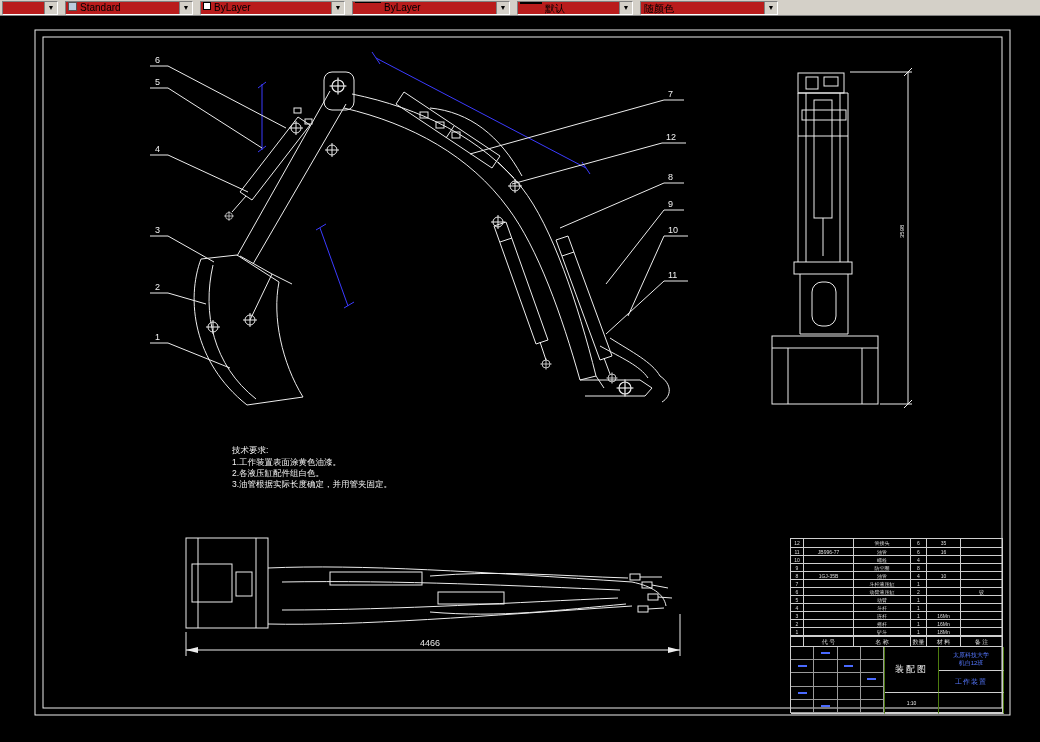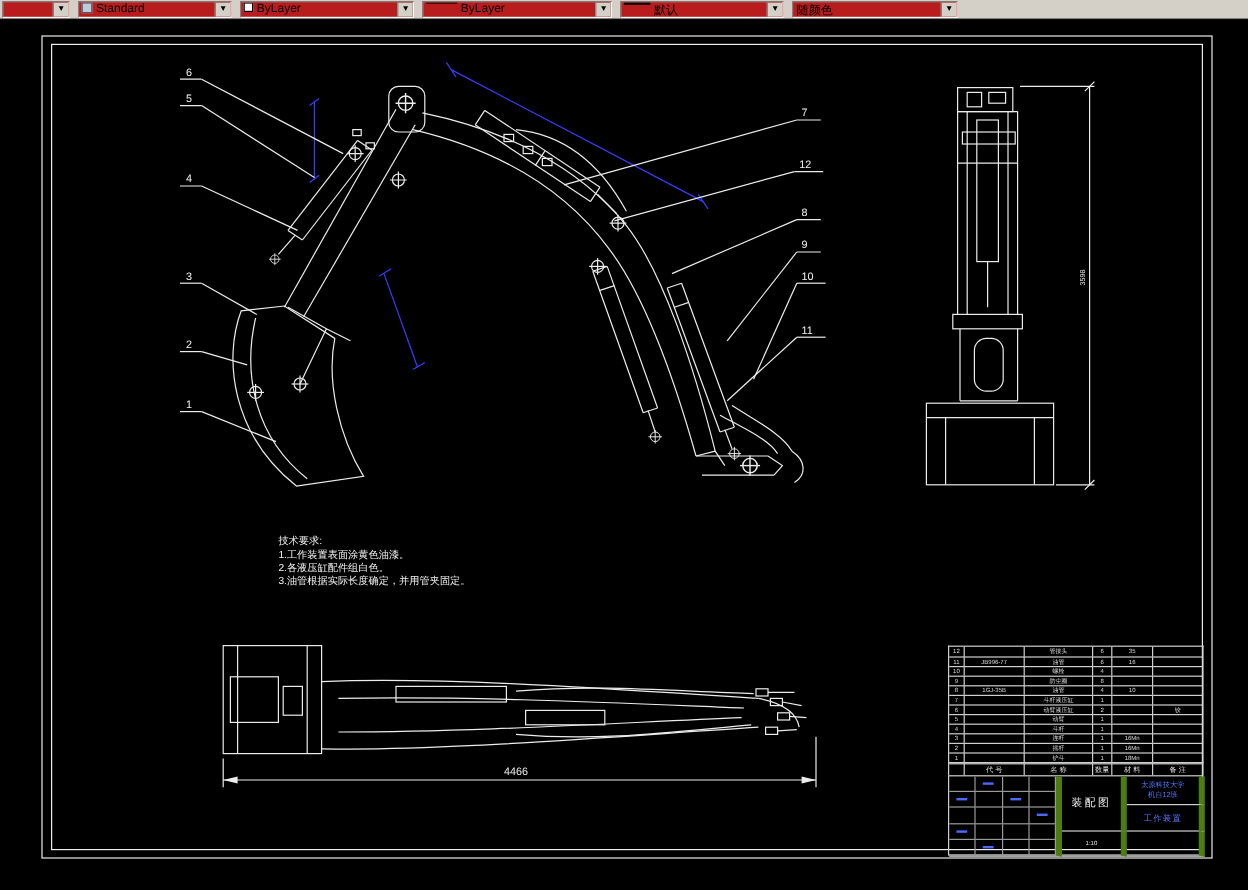--- a/index.html
+++ b/index.html
@@ -38,21 +38,21 @@
   .pl-row, .pl-header { display:grid; grid-template-columns:13px 50px 57px 16px 34px 1fr; }
   .pl-row { height:8px; font-size:5px; line-height:8px; }
   .pl-header { height:11px; font-size:6px; line-height:11px; }
   .pl-cell { border-right:1px solid #cfcfcf; border-top:1px solid #cfcfcf;
              overflow:hidden; white-space:nowrap; text-align:center; }
   .pl-cell:last-child { border-right:none; }
   .pl-row:first-child .pl-cell { border-top:none; }
 
   .ta { border:1px solid #cfcfcf; height:67px; display:grid;
         grid-template-columns:94px 54px 65px; grid-template-rows:24px 22px 21px; }
-  .ta > div { border-right:5px solid #4d7c0f; border-bottom:1px solid #cfcfcf;
+  .ta > div { border-right:1px solid #4d7c0f; border-bottom:1px solid #cfcfcf;
               overflow:hidden; }
   .rev { grid-area:1/1/4/2; display:grid;
          grid-template-columns:repeat(4,1fr); grid-template-rows:repeat(5,1fr); }
   .rev > div { border-right:1px solid #9a9a9a; border-bottom:1px solid #9a9a9a;
                display:flex; align-items:center; justify-content:center; }
   .mark { width:9px; height:2px; background:#4a6aff; }
   .doccell { grid-area:1/2/3/3; display:flex; align-items:center; justify-content:center;
              font-size:9px; color:#f2f2f2; letter-spacing:2px; }
   .schoolcell { grid-area:1/3/2/4; display:flex; flex-direction:column; align-items:center;
                 justify-content:center; font-size:6px; color:#5577ff; line-height:8px; }
@@ -78,21 +78,21 @@
   <div class="combo" style="width:145px">
     <span class="cicon ic-sq"></span>
     <span class="val">ByLayer</span>
     <span class="arrow">▼</span>
   </div>
   <div class="combo" style="width:158px">
     <span class="cicon ic-line"></span>
     <span class="val">ByLayer</span>
     <span class="arrow">▼</span>
   </div>
-  <div class="combo" style="width:136px">
+  <div class="combo" style="width:116px">
     <span class="cicon ic-line2"></span>
     <span class="val">默认</span>
     <span class="arrow">▼</span>
   </div>
   <div class="combo" style="width:138px">
     <span class="val">随颜色</span>
     <span class="arrow">▼</span>
   </div>
 </div>
 

